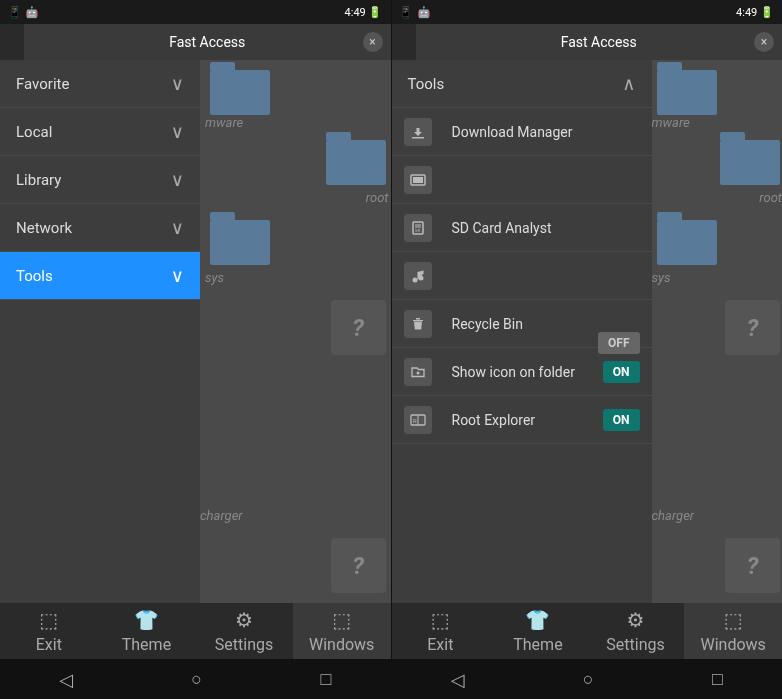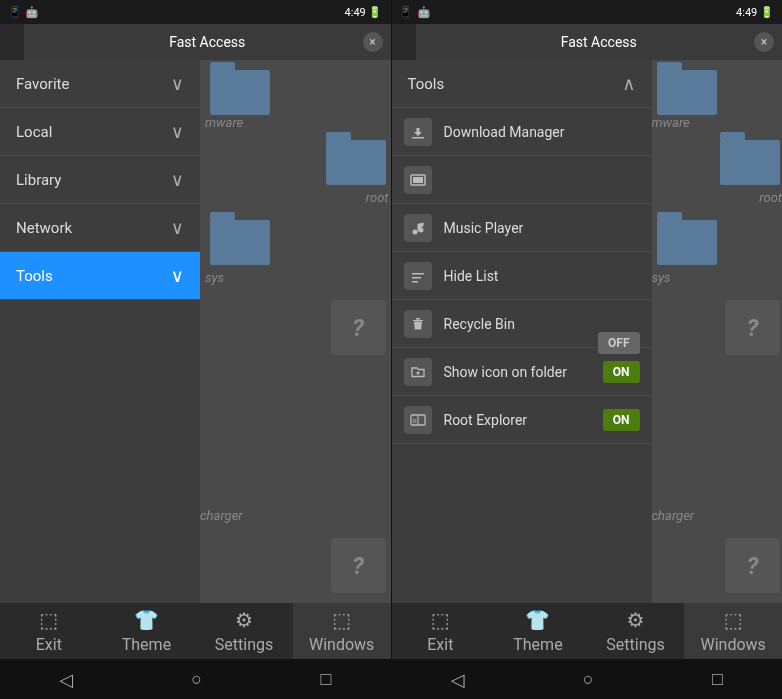--- a/index.html
+++ b/index.html
@@ -159,21 +159,21 @@
 
     .tool-item {
       height: 48px;
       display: flex;
       align-items: center;
       padding: 0 12px;
       border-bottom: 1px solid #4a4a4a;
       color: #ddd;
       font-size: 14px;
       cursor: pointer;
-      gap: 12px;
+      gap: 20px;
     }
 
     .tool-icon {
       width: 28px;
       height: 28px;
       background: #555;
       border-radius: 4px;
       display: flex;
       align-items: center;
       justify-content: center;
@@ -195,21 +195,21 @@
       cursor: pointer;
     }
 
     .toggle-off {
       background: #666;
       color: #ccc;
       margin-top: 38px;
     }
 
     .toggle-on {
-      background: #4d7c0f;
+      background: #0f766e;
       color: #fff;
     }
 
     .bottom-bar {
       background: #2a2a2a;
       height: 56px;
       display: flex;
       align-items: center;
     }
 
@@ -416,40 +416,42 @@
 
         <div class="tool-item">
           <div class="tool-icon">
             <svg width="16" height="16" viewBox="0 0 16 16" fill="#bbb">
               <rect x="1" y="3" width="14" height="10" rx="1" fill="none" stroke="#bbb" stroke-width="1.5"></rect>
               <rect x="3" y="5" width="10" height="6" rx="0.5"></rect>
             </svg>
           </div>
         </div>
 
+        <div class="tool-item">
+          <div class="tool-icon">
+            <svg width="16" height="16" viewBox="0 0 16 16" fill="#bbb">
+              <rect x="3" y="2" width="10" height="12" rx="1" fill="none" stroke="#bbb" stroke-width="1.5"></rect>
+              <line x1="5" y1="5" x2="11" y2="5" stroke="#bbb" stroke-width="1"></line>
+              <line x1="5" y1="7" x2="11" y2="7" stroke="#bbb" stroke-width="1"></line>
+              <text x="5" y="12" font-size="4" fill="#bbb">SR</text>
+            </svg>
+          </div>
+          <span class="tool-label">SD Card Analyst</span>
+        </div>
 
         <div class="tool-item">
           <div class="tool-icon">
             <svg width="16" height="16" viewBox="0 0 16 16" fill="#bbb">
               <circle cx="5" cy="12" r="2.5" fill="#bbb"></circle>
               <circle cx="11" cy="10" r="2.5" fill="#bbb"></circle>
               <path d="M7.5 12V4l6-1.5v3z" fill="#bbb"></path>
             </svg>
           </div>
-          <span class="tool-label">Music Player</span>
-        </div>
-
-        <div class="tool-item">
-          <div class="tool-icon">
-            <svg width="16" height="16" viewBox="0 0 16 16" fill="#bbb">
-              <path d="M2 5h12v1.5H2zM2 9h9v1.5H2zM2 13h6v1.5H2z"></path>
-            </svg>
-          </div>
-          <span class="tool-label">Hide List</span>
-        </div>
+        </div>
+
 
         <div class="tool-item">
           <div class="tool-icon">
             <svg width="16" height="16" viewBox="0 0 16 16" fill="#bbb">
               <path d="M6 2h4v1.5H6zM3 4h10v1H3zM4 5.5h8l-.8 8H4.8z" fill="#bbb"></path>
             </svg>
           </div>
           <span class="tool-label">Recycle Bin</span>
           <span class="toggle-btn toggle-off">OFF</span>
         </div>

